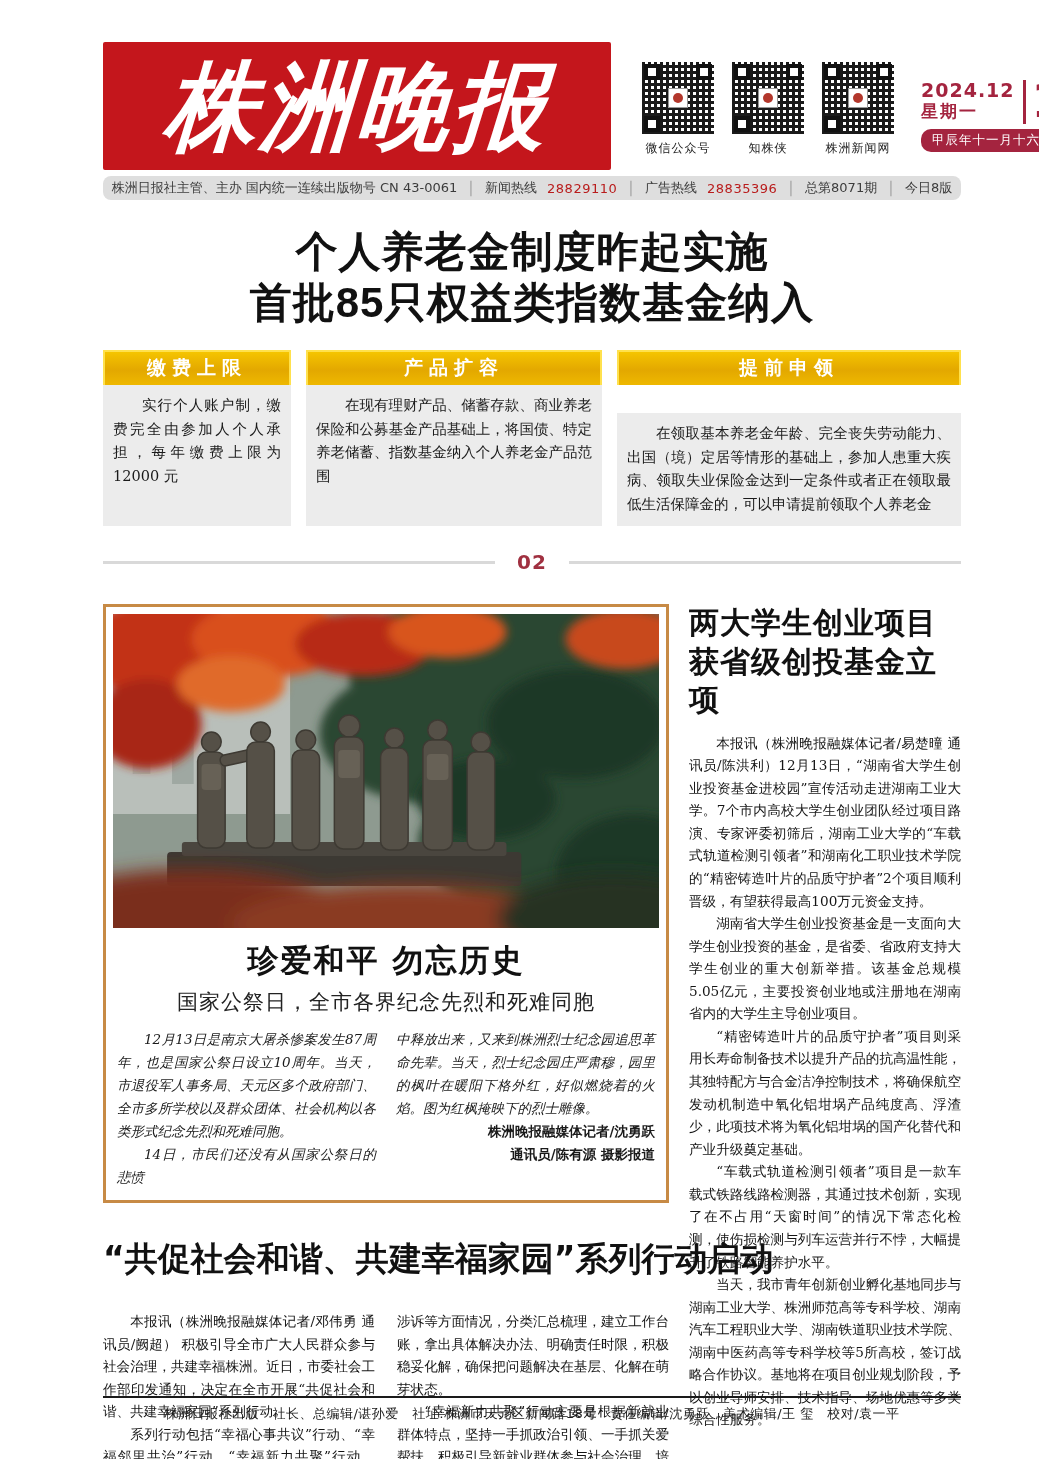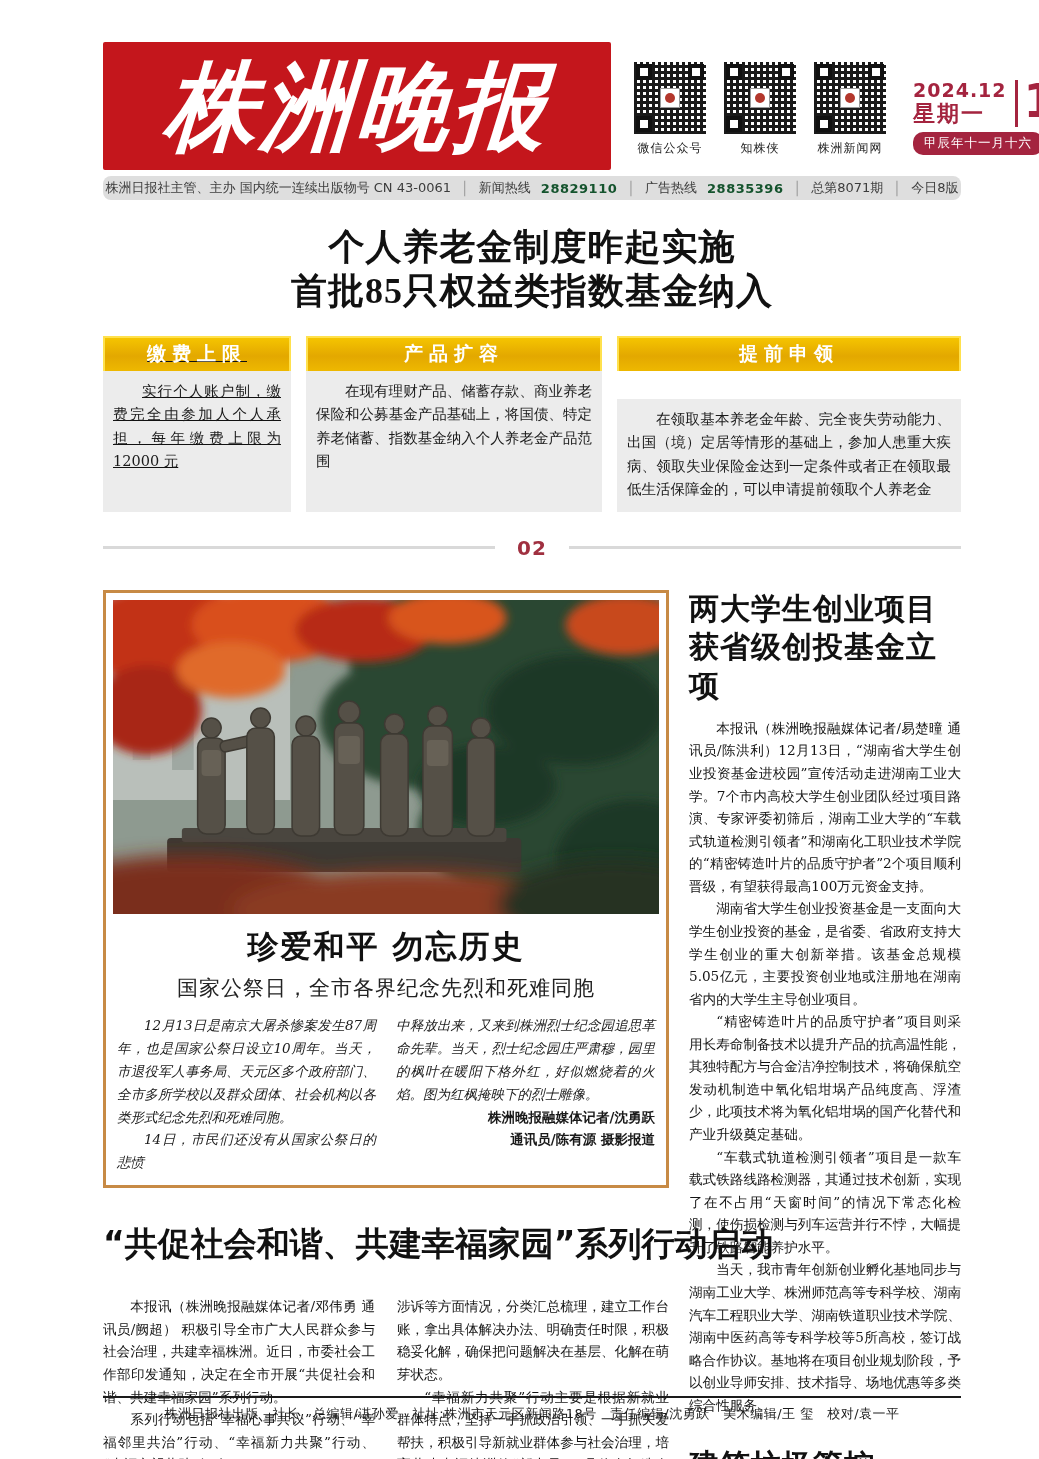--- a/index.html
+++ b/index.html
@@ -17,64 +17,64 @@
     width:508px; height:128px; background:#c4161c; color:#fff;
     display:flex; align-items:center; justify-content:center;
     border-radius:2px; flex:0 0 auto;
   }
   .mast-title {
     font-family:"DejaVu Serif","Liberation Serif",serif;
     font-size:92px; font-weight:bold; font-style:italic;
     letter-spacing:4px; transform:skewX(-4deg) scaleY(1.05);
     white-space:nowrap; line-height:1;
   }
-  .qr-zone { display:flex; gap:12px; margin-left:20px; padding-top:20px; }
+  .qr-zone { display:flex; gap:12px; margin-left:28px; padding-top:20px; }
   .qr-item { width:78px; text-align:center; }
   .qr {
     width:72px; height:72px; margin:0 auto; position:relative; background:#fff;
     background-image:
       repeating-linear-gradient(0deg,#1a1a1a 0 3px,transparent 3px 6px),
       repeating-linear-gradient(90deg,#1a1a1a 0 3px,#fff 3px 6px);
     outline:2px solid #fff;
   }
   .qr .f { position:absolute; width:16px; height:16px; background:#fff; border:4px solid #111; }
   .qr .f.tl { left:2px; top:2px; } .qr .f.tr { right:2px; top:2px; } .qr .f.bl { left:2px; bottom:2px; }
   .qr .c { position:absolute; left:26px; top:26px; width:20px; height:20px; background:#fff; border:1px solid #999; }
   .qr .c i { position:absolute; left:4px; top:4px; width:10px; height:10px; border-radius:50%; background:#b3372c; display:block; }
   .qr-label { font-size:12px; margin-top:6px; color:#222; letter-spacing:1px; }
 
   .date-zone { margin-left:24px; padding-top:38px; width:130px; flex:0 0 auto; }
   .date-top { display:flex; align-items:stretch; color:#a4243f; }
   .date-left { padding-right:8px; border-right:3px solid #a4243f; }
   .date-ym { font-size:19px; font-weight:bold; line-height:1.1; letter-spacing:1px; }
-  .date-week { font-size:22px; font-weight:bold; line-height:1.2; letter-spacing:2px; }
+  .date-week { font-size:17px; font-weight:bold; line-height:1.2; letter-spacing:2px; }
   .date-day { font-size:46px; font-weight:bold; line-height:0.95; padding-left:6px; }
   .date-lunar { margin-top:5px; background:#a4243f; color:#fff; font-size:12.5px;
     padding:3px 5px; text-align:center; letter-spacing:1px; white-space:nowrap;border-radius:10px; }
 
   
   .info-bar {
     margin-top:6px; background:#dedede; color:#3c3c3c;
     font-size:13px; display:flex; justify-content:center; align-items:center;
     height:24px; gap:10px; white-space:nowrap;border-radius:8px;
   }
   .info-bar .sep { color:#999; }
-  .info-bar .hot { color:#14532d; font-weight:bold; letter-spacing:0.5px; }
+  .info-bar .hot { color:#b91c1c; font-weight:normal; letter-spacing:0.5px; }
 
   
   .headline { text-align:center; margin-top:26px; line-height:1.22; }
   .headline div {
-    font-size:36px; font-weight:900; letter-spacing:1px;
-    font-family:Liberation Serif, serif;
+    font-size:42px; font-weight:900; letter-spacing:1px;
+    font-family:Liberation Sans, sans-serif;
   }
 
   
   .boxes { display:flex; margin-top:22px; gap:15px; }
   .ibox { display:flex; flex-direction:column; }
-  .ibox.b1 { width:188px;text-decoration:underline; } .ibox.b2 { width:296px; } .ibox.b3 { flex:1;gap:28px; }
+  .ibox.b1 { width:188px; } .ibox.b2 { width:296px; } .ibox.b3 { flex:1;gap:28px; }
   .ibox-hd {
     background:linear-gradient(180deg,#f5c400 0%,#e3a800 55%,#eeb800 100%);
     border:2px solid #ffe14d; border-bottom:none;
     color:#fff; font-weight:bold; font-size:19px; text-align:center;
     letter-spacing:6px; padding:3px 0 4px;
     font-family:"DejaVu Serif","Liberation Serif",serif;
   }
   .ibox-bd {
     background:#ececec; flex:1; padding:9px 10px 10px;
     font-size:14.5px; line-height:1.62; text-align:justify; text-indent:2em;

